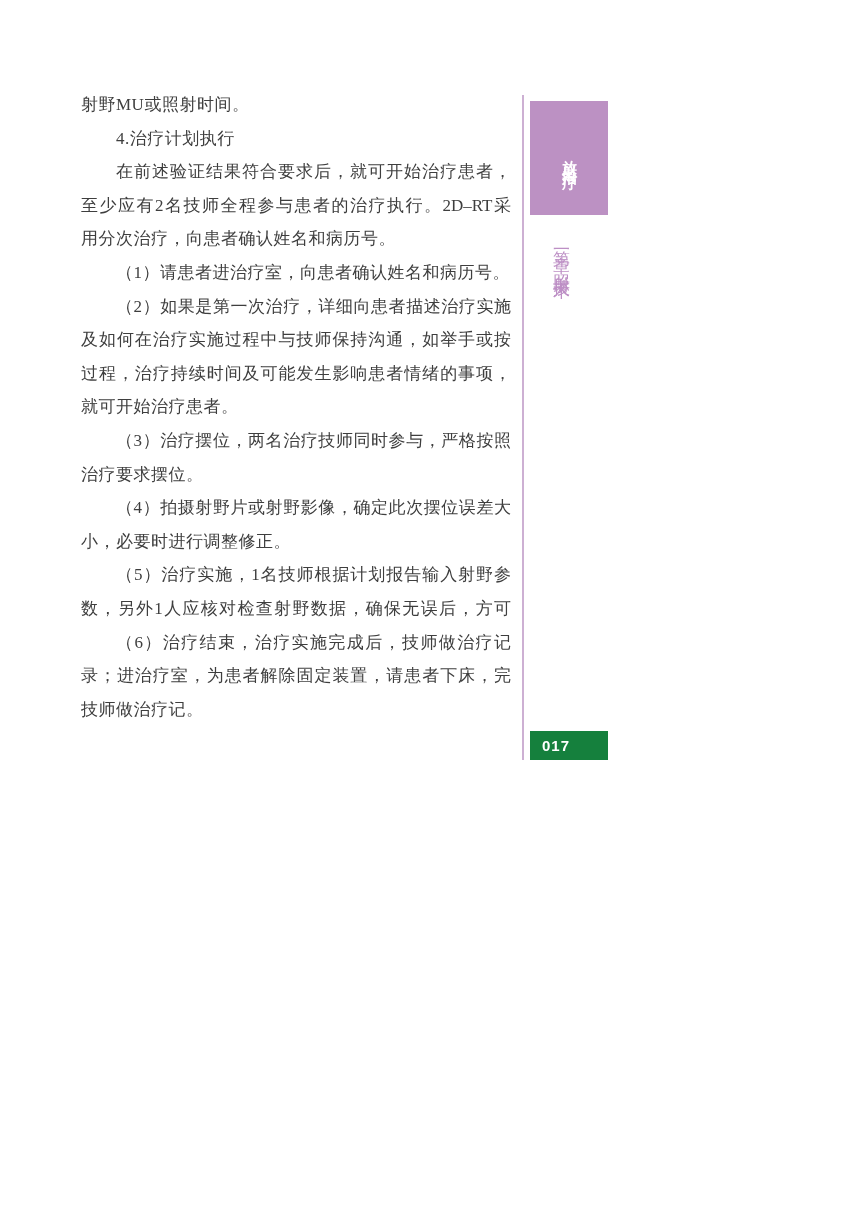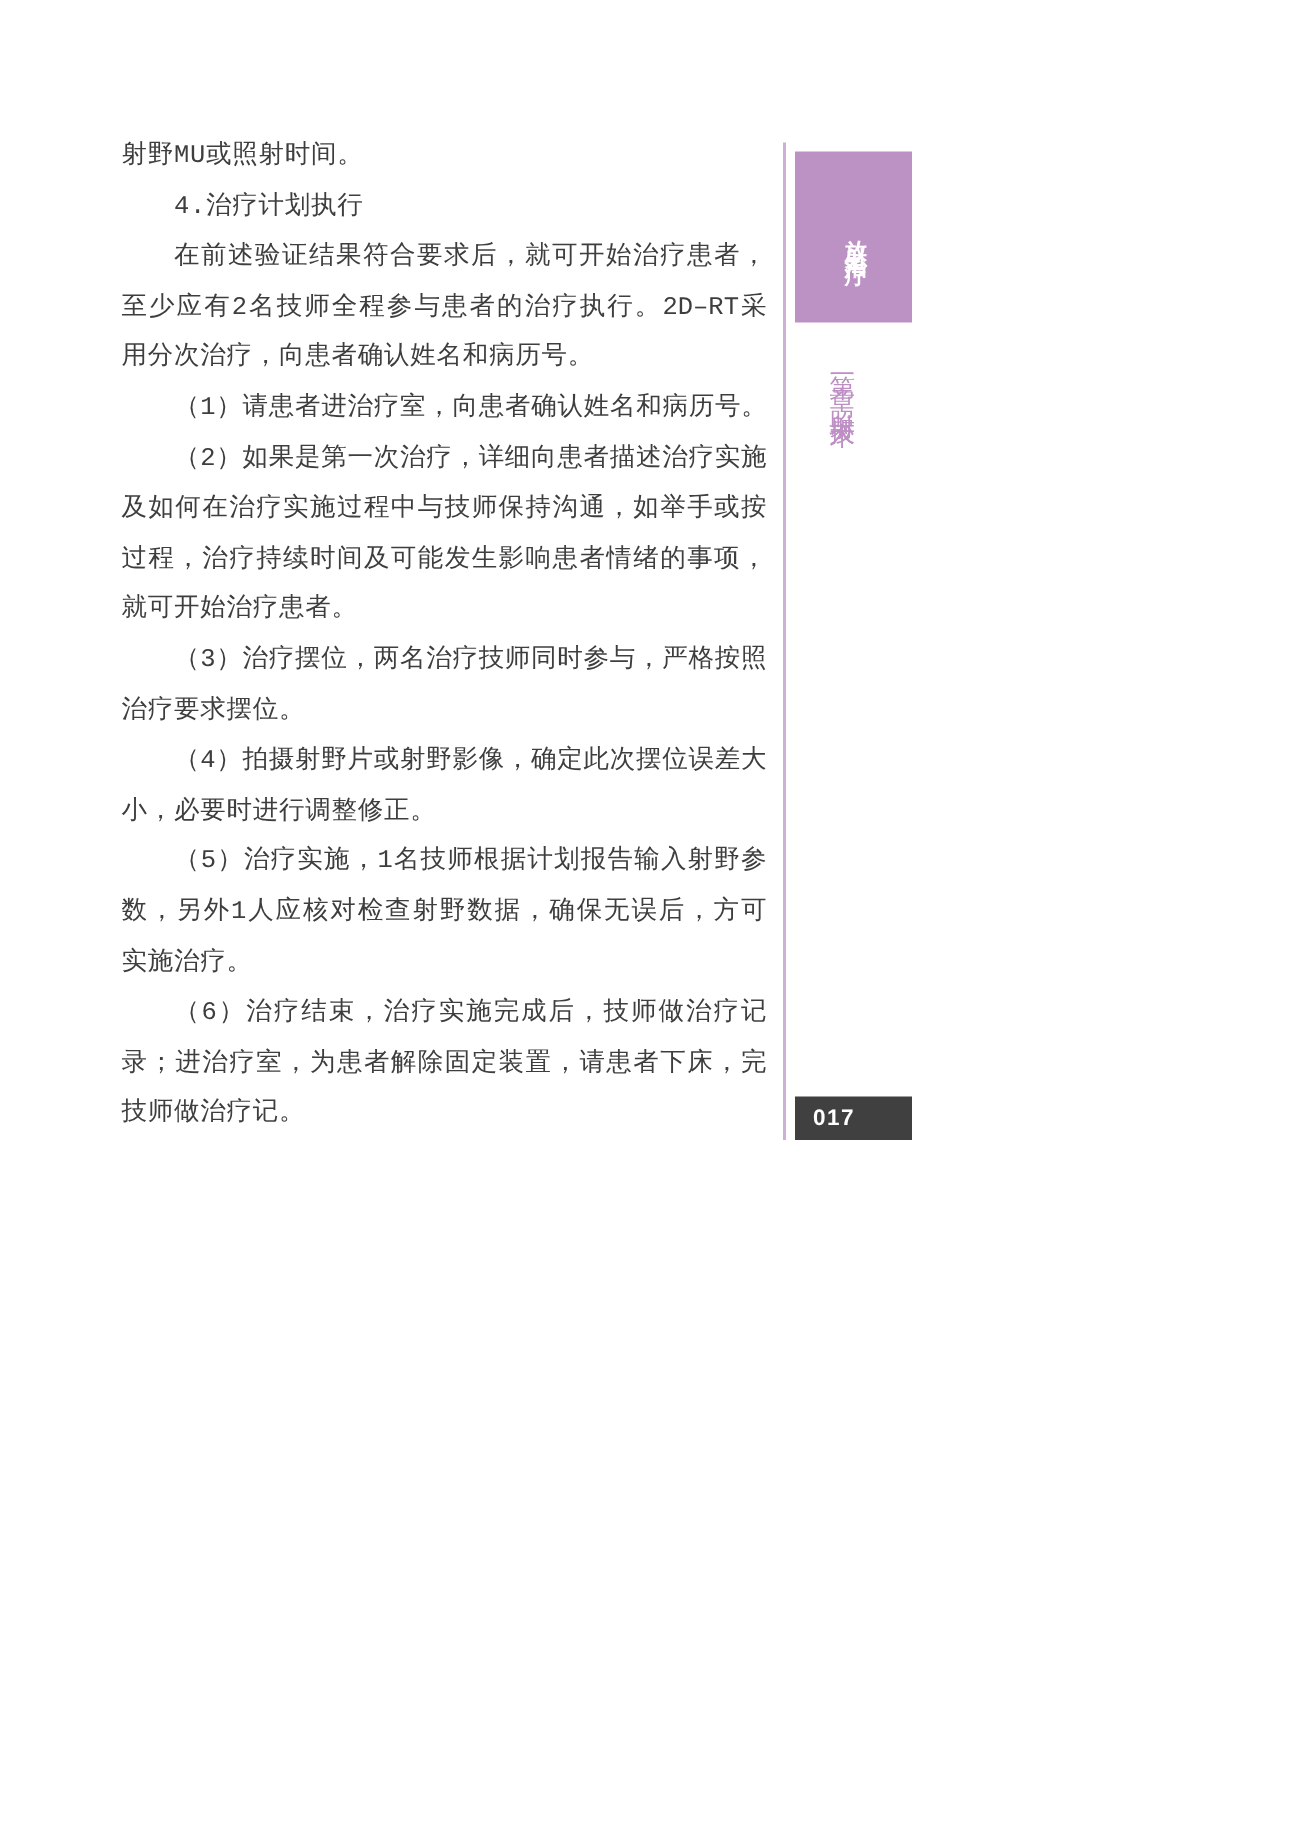--- a/index.html
+++ b/index.html
@@ -6,21 +6,21 @@
   body{
     width:867px;height:1218px;position:relative;background:#ffffff;
     font-family:"Liberation Serif","DejaVu Serif",serif;overflow:hidden;
   }
   
   .body-text{
     position:absolute;left:81px;top:88px;width:430px;
     font-size:17px;color:#3e3e3e;
   }
   .line{
-    height:33.6px;line-height:33.6px;white-space:nowrap;letter-spacing:0.5px;font-family:Liberation Mono, monospace;
+    height:33.6px;line-height:33.6px;white-space:nowrap;letter-spacing:0.5px;
   }
   .line.j{
     white-space:normal;text-align:justify;text-align-last:justify;
     -moz-text-align-last:justify;letter-spacing:0;
   }
   .line.ind{text-indent:35px;}
   
   .side-line{
     position:absolute;left:522px;top:95px;width:2px;height:665px;
     background:#cdb0d3;
@@ -63,36 +63,35 @@
       <div class="line j ind">（2）如果是第一次治疗，详细向患者描述治疗实施</div>
       <div class="line j">及如何在治疗实施过程中与技师保持沟通，如举手或按</div>
       <div class="line j">过程，治疗持续时间及可能发生影响患者情绪的事项，</div>
       <div class="line">就可开始治疗患者。</div>
       <div class="line j ind">（3）治疗摆位，两名治疗技师同时参与，严格按照</div>
       <div class="line">治疗要求摆位。</div>
       <div class="line j ind">（4）拍摄射野片或射野影像，确定此次摆位误差大</div>
       <div class="line">小，必要时进行调整修正。</div>
       <div class="line j ind">（5）治疗实施，1名技师根据计划报告输入射野参</div>
       <div class="line j">数，另外1人应核对检查射野数据，确保无误后，方可</div>
-      <div class="line">实施治疗。</div>
       <div class="line j ind">（6）治疗结束，治疗实施完成后，技师做治疗记</div>
       <div class="line j">录；进治疗室，为患者解除固定装置，请患者下床，完</div>
       <div class="line">技师做治疗记。</div>
     </main>
 
   <aside>
 
     <div class="side-line" style="background: rgb(205, 176, 211);"></div>
 
     <div class="book-tab" id="book-tab" style="background: rgb(188, 145, 195);">
       <span class="book-tab-text">放射治疗</span>
     </div>
 
     <div class="chapter-label" id="chapter-label" style="color: rgb(189, 143, 197);">
       <span>第一章</span><span class="chap-title">照射技术</span>
     </div>
 
-    <div class="page-badge" id="page-badge" style="background: #404040; text-align: right;">
+    <div class="page-badge" id="page-badge" style="background: #15803d; text-align: right;">
       <span>017</span>
     </div>
 
   </aside>
 </div>
 
 </body></html>

